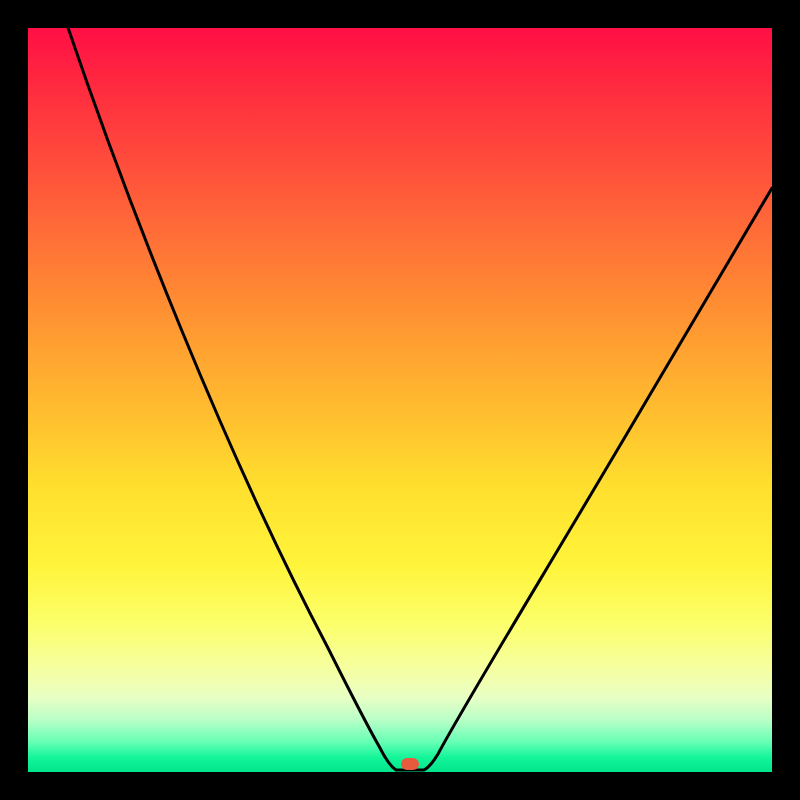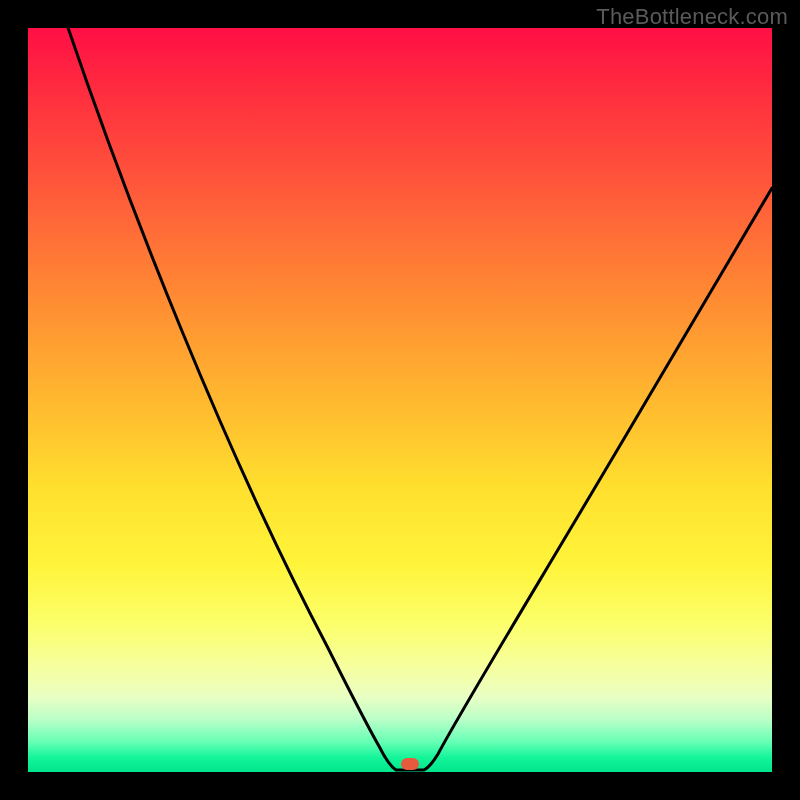--- a/index.html
+++ b/index.html
@@ -71,21 +71,20 @@
     position: absolute;
     inset: 0;
     z-index: 2;
   }
 </style>
 </head>
 <body>
 
 <div class="frame">
 
-  <div class="watermark">TheBottleneck.com</div>
 
   <div class="plot-area">
 
     <div class="gradient"></div>
 
     <svg class="curve" viewBox="0 0 744 744" preserveAspectRatio="none">
       <path fill="none" stroke="#000000" stroke-width="3" stroke-linecap="round" stroke-linejoin="round" d="M 30 -30 C 100 180, 200 430, 300 620 C 320 660, 335 690, 352 720 C 358 732, 362 738, 368 742 L 396 742 C 400 740, 404 736, 410 726 C 440 670, 520 540, 620 370 C 670 285, 712 214, 744 160"></path>
     </svg>
 
     <div class="marker" style="left:382px;top:736px;"></div>

